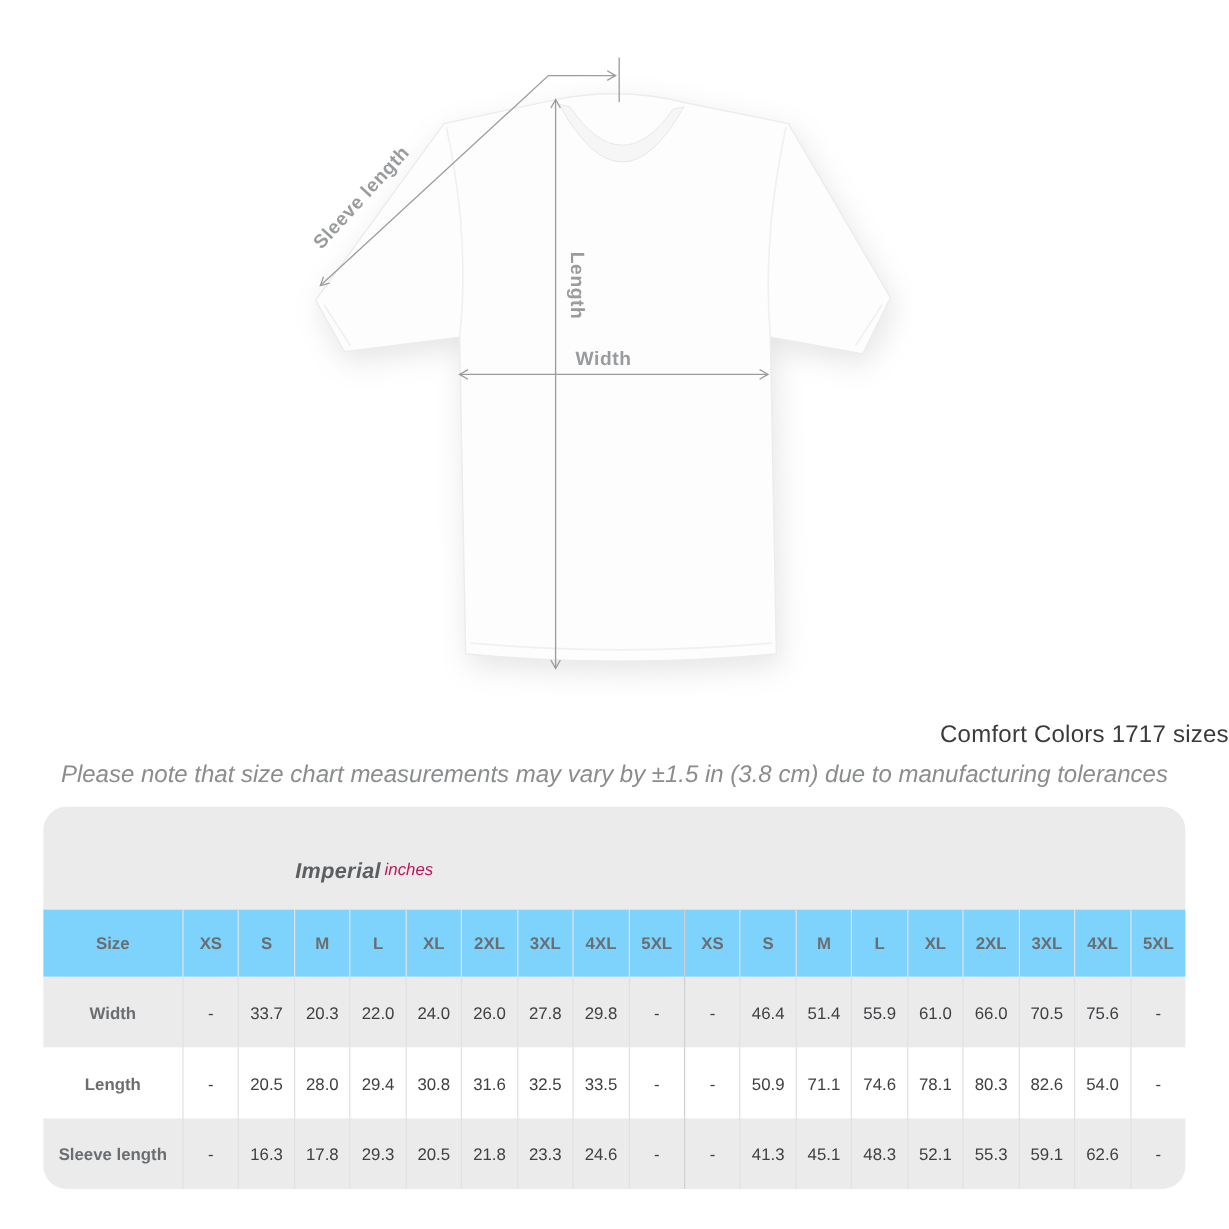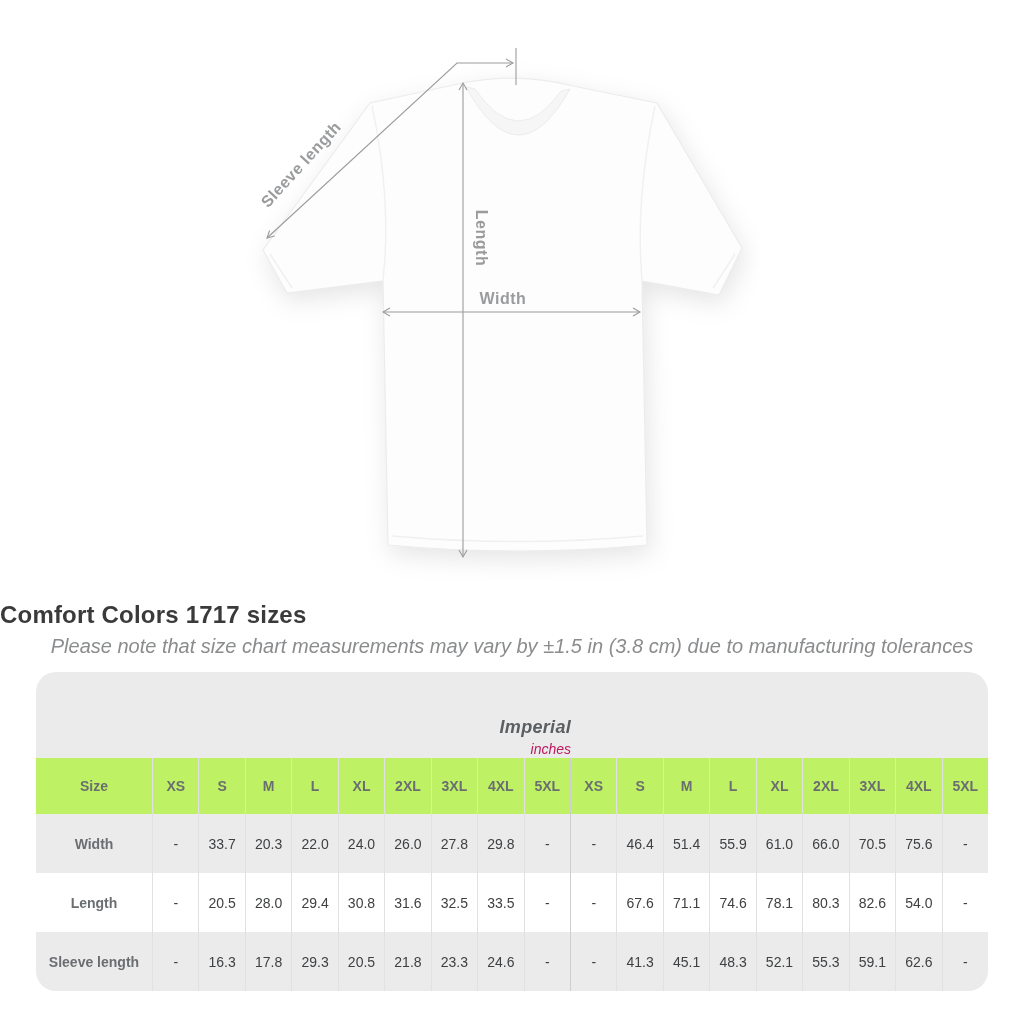--- a/index.html
+++ b/index.html
@@ -7,40 +7,40 @@
     width:1024px;height:1024px;position:relative;background:#ffffff;
     font-family:"Liberation Sans", sans-serif;overflow:hidden;
   }
   
   .shirt-wrap{position:absolute;left:230px;top:40px;width:530px;height:540px;}
   .shirt-body{filter:drop-shadow(3px 8px 12px rgba(0,0,0,0.10));}
   .ann{stroke:#9a9c9e;stroke-width:1.1;fill:none;}
   .ann-label{fill:#999b9d;font-family:"Liberation Sans",sans-serif;font-weight:bold;font-size:16px;letter-spacing:0.5px;}
   
   .page-title{
-    position:absolute;top:601px;left:0;width:100%;text-align:left;
-    font-size:24px;font-weight:bold;color:#3a3a3a;letter-spacing:0.2px;
+    position:absolute;top:601px;left:0;width:100%;text-align:right;
+    font-size:20px;font-weight:normal;color:#3a3a3a;letter-spacing:0.2px;
   }
   .page-subtitle{
     position:absolute;top:635px;left:0;width:100%;text-align:center;
     font-size:20px;font-style:italic;color:#8a8c8e;
   }
   
   .size-table{
     position:absolute;left:36px;top:672px;width:952px;height:319px;
     border-radius:20px;overflow:hidden;background:#ffffff;
   }
   .group-header{display:flex;height:86px;background:#ebebec;}
-  .group{display:flex;flex-direction:column;align-items:flex-end;justify-content:center;gap:3px;margin-top:44px;}
+  .group{display:flex;flex-direction:row;align-items:flex-start;justify-content:center;gap:3px;margin-top:44px;}
   .group.imperial{width:535px;}
   .group.metric{flex:1;}
   .group-label{font-size:18px;font-weight:bold;font-style:italic;color:#5c5f62;letter-spacing:0.3px;}
   .group-sublabel{font-size:14px;font-style:italic;color:#be185d;}
   .grid-row{display:grid;grid-template-columns:116px repeat(18,1fr);}
-  .size-header-row{height:56px;background:#bef264;}
+  .size-header-row{height:56px;background:#7dd3fc;}
   .trow{height:59px;background:#ffffff;}
   .trow.shaded{background:#ebebec;}
   .cell{display:flex;align-items:center;justify-content:center;height:100%;}
   .cell + .cell{border-left:1px solid #e1e1e3;}
   .cell.metric-start{border-left:1px solid #cfcfd3;}
   .cell.head{font-size:14px;font-weight:bold;color:#6b6e71;}
   .cell.rowlabel{font-size:14px;font-weight:bold;color:#6b6e71;}
   .cell.val{font-size:14px;color:#3e4042;}
 </style>
 </head>
@@ -160,21 +160,21 @@
         <div class="cell val">-</div>
         <div class="cell val">20.5</div>
         <div class="cell val">28.0</div>
         <div class="cell val">29.4</div>
         <div class="cell val">30.8</div>
         <div class="cell val">31.6</div>
         <div class="cell val">32.5</div>
         <div class="cell val">33.5</div>
         <div class="cell val">-</div>
         <div class="cell val metric-start">-</div>
-        <div class="cell val">67.6</div>
+        <div class="cell val">50.9</div>
         <div class="cell val">71.1</div>
         <div class="cell val">74.6</div>
         <div class="cell val">78.1</div>
         <div class="cell val">80.3</div>
         <div class="cell val">82.6</div>
         <div class="cell val">54.0</div>
         <div class="cell val">-</div>
       </div>
       <div class="grid-row trow shaded">
         <div class="cell rowlabel">Sleeve length</div>

